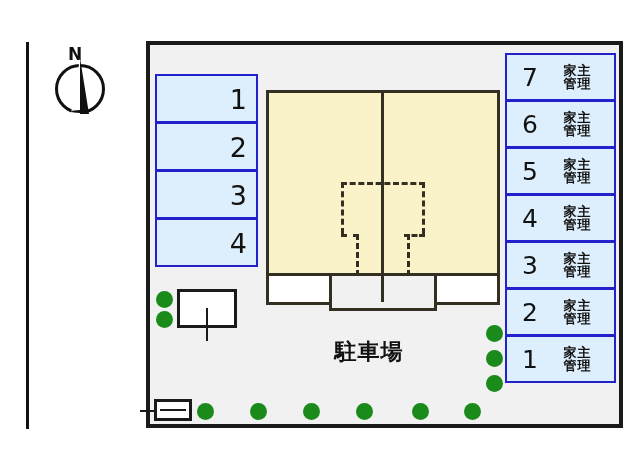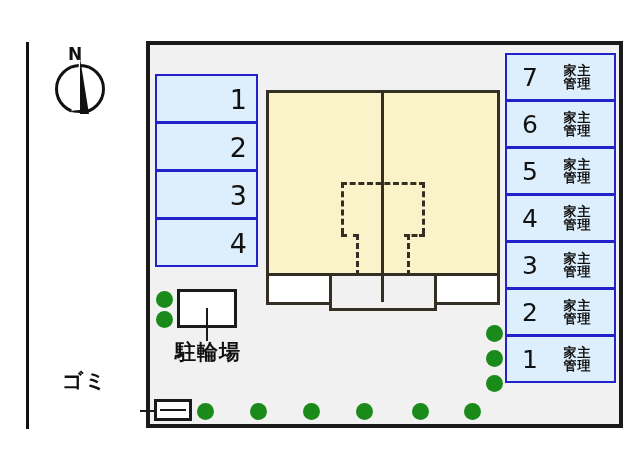--- a/index.html
+++ b/index.html
@@ -442,25 +442,24 @@
       <div class="dash-v" style="left:81px; top:0px; height:52px;"></div>
       <div class="dash-h" style="left:0px; top:52px; width:18px;"></div>
       <div class="dash-h" style="left:63px; top:52px; width:21px;"></div>
       <div class="dash-v" style="left:15px; top:52px; height:42px;"></div>
       <div class="dash-v" style="left:66px; top:52px; height:42px;"></div>
     </div>
   </div>
 
   <div class="bike-box"></div>
   <div class="bike-leader"></div>
-  <div class="bike-label">駐輪場</div>
-
+
+  <div class="car-label">駐車場</div>
 
   <div class="gomi-label">
-    <span>ゴミ</span>
   </div>
   <div class="gomi-leader"></div>
   <div class="gomi-box"></div>
   <div class="gomi-box-line"></div>
 
   <div class="dot" style="left:156px; top:291px;"></div>
   <div class="dot" style="left:156px; top:311px;"></div>
 
   <div class="dot" style="left:486px; top:325px;"></div>
   <div class="dot" style="left:486px; top:350px;"></div>

